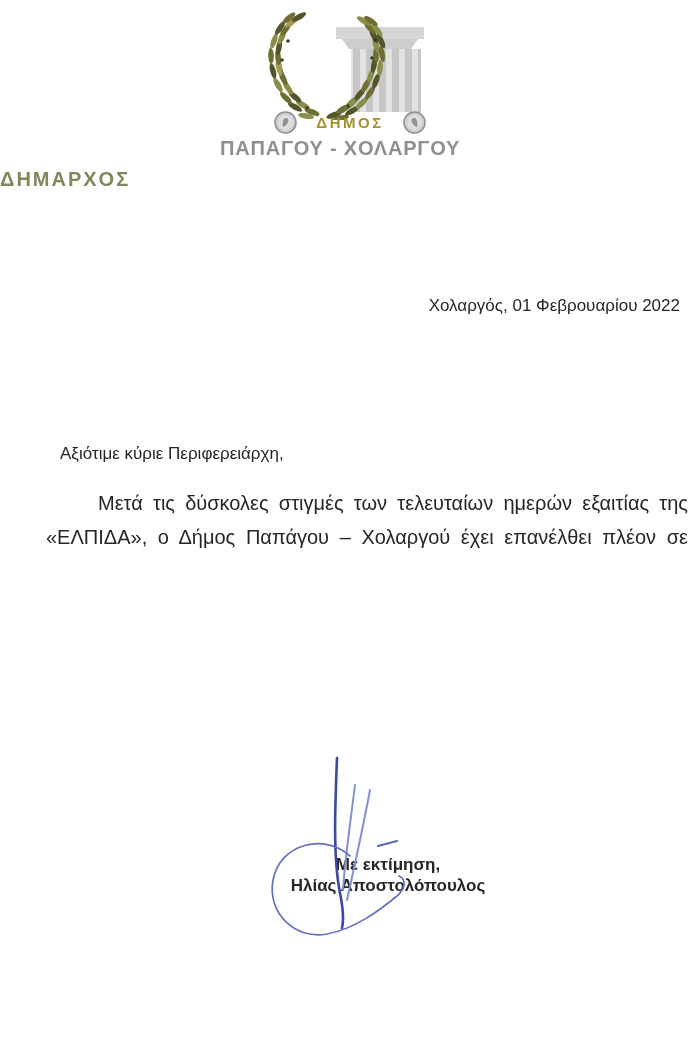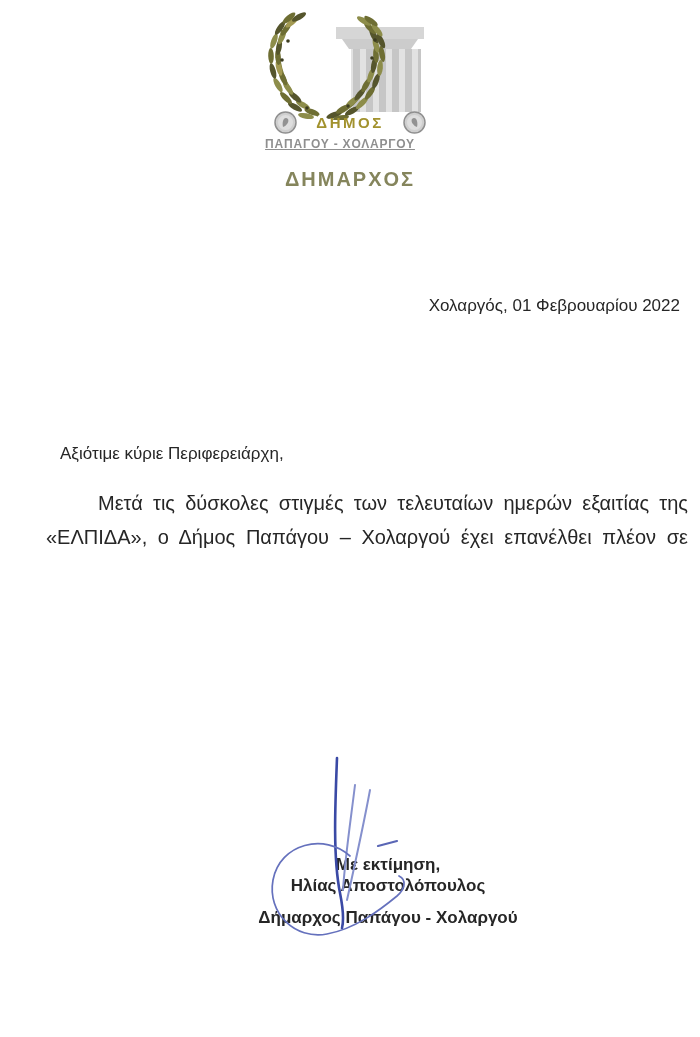--- a/index.html
+++ b/index.html
@@ -13,24 +13,24 @@
   .demos-row {
     position:absolute; top:111px; left:0; width:700px;
     display:flex; justify-content:center; align-items:center; gap:19px;
   }
   .coin { width:23px; height:23px; }
   .demos-text {
     font-size:15px; font-weight:bold; color:#a2922e; letter-spacing:2.5px;
   }
   .muni-name {
     position:absolute; top:137px; left:0; width:680px; text-align:center;
-    font-size:12px; font-weight:bold; color:#8f8f8f; letter-spacing:0.8px;text-decoration:underline;
+    font-size:20px; font-weight:bold; color:#8f8f8f; letter-spacing:0.8px;
   }
   .office-title {
-    position:absolute; top:168px; left:0; width:700px; text-align:center;
+    position:absolute; top:168px; left:0; width:700px; text-align:left;
     font-size:20px; font-weight:bold; color:#85855c; letter-spacing:2px;
   }
   
   .dateline {
     position:absolute; top:296px; right:20px;
     font-size:17px; font-weight:normal; color:#262626;
   }
   .salutation {
     position:absolute; top:444px; left:60px; font-size:17px; color:#262626;
   }
@@ -158,21 +158,20 @@
   <div class="salutation">Αξιότιμε κύριε Περιφερειάρχη,</div>
 
   <div class="para p1">
     <div class="line first">Μετά τις δύσκολες στιγμές των τελευταίων ημερών εξαιτίας της κακοκαιρίας</div>
     <div class="line lastline">«ΕΛΠΙΔΑ», ο Δήμος Παπάγου – Χολαργού έχει επανέλθει πλέον σε πλήρη λειτουργία.</div>
   </div>
 
 
   <div class="closing">Με εκτίμηση,</div>
   <div class="sig-name">Ηλίας Αποστολόπουλος</div>
-  <div class="sig-title">Δήμαρχος Παπάγου - Χολαργού</div>
 
   <svg class="signature-svg" viewBox="0 0 230 195">
     <path d="M82,10 C80,60 78,110 85,145 C88,160 89,172 87,180" stroke="#3a49a5" stroke-width="2.6" fill="none" stroke-linecap="round"></path>
     <path d="M100,37 C96,70 90,110 88,142" stroke="#8590cd" stroke-width="2" fill="none" stroke-linecap="round"></path>
     <path d="M115,42 C108,80 98,125 92,152" stroke="#8590cd" stroke-width="2" fill="none" stroke-linecap="round"></path>
     <path d="M95,108 C70,85 25,95 18,132 C12,165 40,192 72,186 C100,181 125,162 142,148 C150,141 152,132 144,128" stroke="#6571bd" stroke-width="1.7" fill="none" stroke-linecap="round"></path>
     <path d="M123,98 L142,93" stroke="#5a66b5" stroke-width="2.2" fill="none" stroke-linecap="round"></path>
   </svg>
 
 </div>

